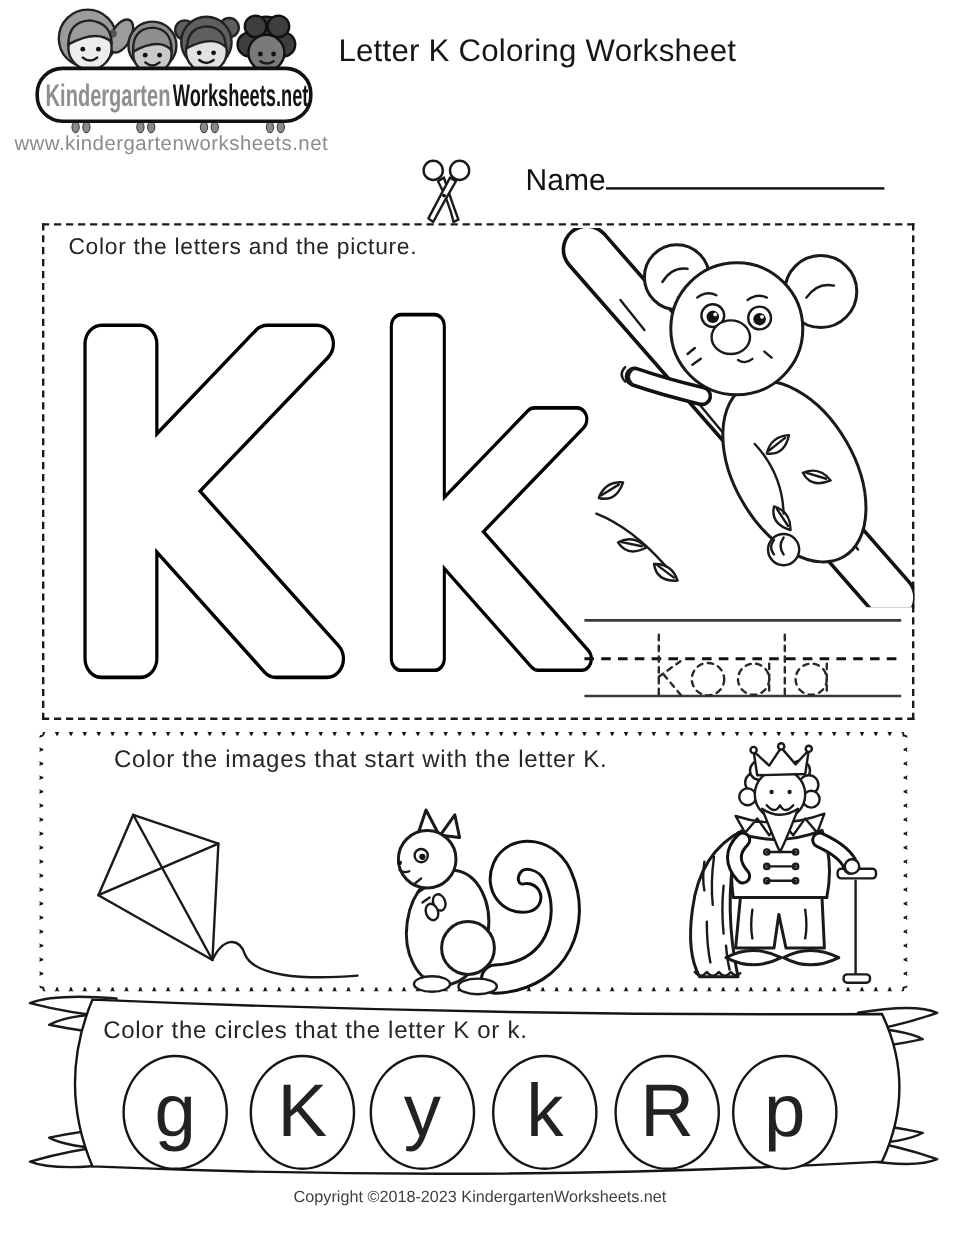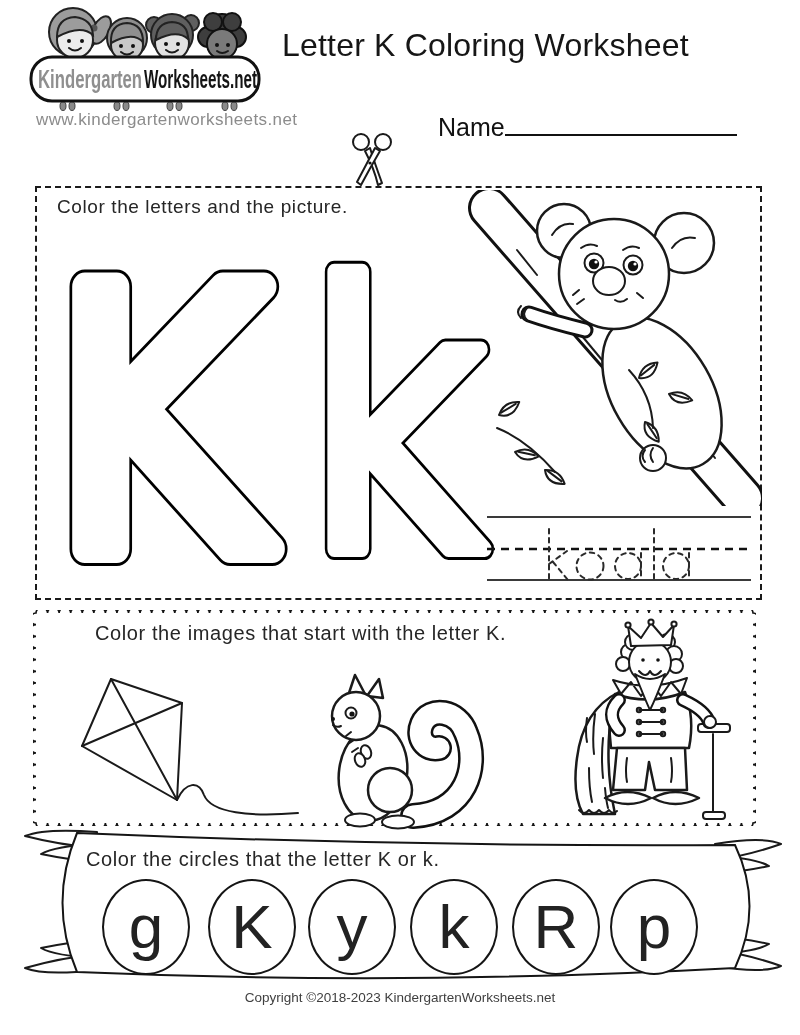--- a/index.html
+++ b/index.html
@@ -2,23 +2,23 @@
 <html><head>
 <meta charset="utf-8">
 <style>
   html,body{margin:0;padding:0;background:#fff;}
   body{width:800px;height:1035px;font-family:"Liberation Sans",sans-serif;color:#1a1a1a;}
   #sheet{position:relative;width:800px;height:1035px;background:#fff;overflow:hidden;}
   .abs{position:absolute;}
   .sr{position:absolute;width:1px;height:1px;overflow:hidden;clip:rect(0 0 0 0);white-space:nowrap;}
   
   #logo-svg{left:25px;top:4px;}
-  #site-url{left:36px;top:110px;font-size:17px;color:#8c8c8c;letter-spacing:.4px;}
-  #page-title{left:282px;top:27px;font-size:32px;color:#161616;letter-spacing:.2px;}
-  #name-row{left:438px;top:112px;font-size:25px;color:#111;}
+  #site-url{left:12px;top:110px;font-size:17px;color:#8c8c8c;letter-spacing:.4px;}
+  #page-title{left:282px;top:27px;font-size:26px;color:#161616;letter-spacing:.2px;}
+  #name-row{left:438px;top:134px;font-size:25px;color:#111;}
   #name-underline{display:inline-block;width:232px;border-bottom:2px solid #111;height:22px;}
   #scissors-svg{left:344px;top:128px;z-index:5;}
   
   #sec-letters{left:35px;top:186px;width:723px;height:410px;border:2px dashed #1a1a1a;}
   #sec-letters .instr{left:20px;top:8px;}
   .instr{position:absolute;font-size:19.5px;color:#262626;letter-spacing:.6px;}
   #letters-svg{left:5px;top:60px;}
   #koala-svg{left:420px;top:2px;}
   #trace-svg{left:448px;top:320px;}
   

